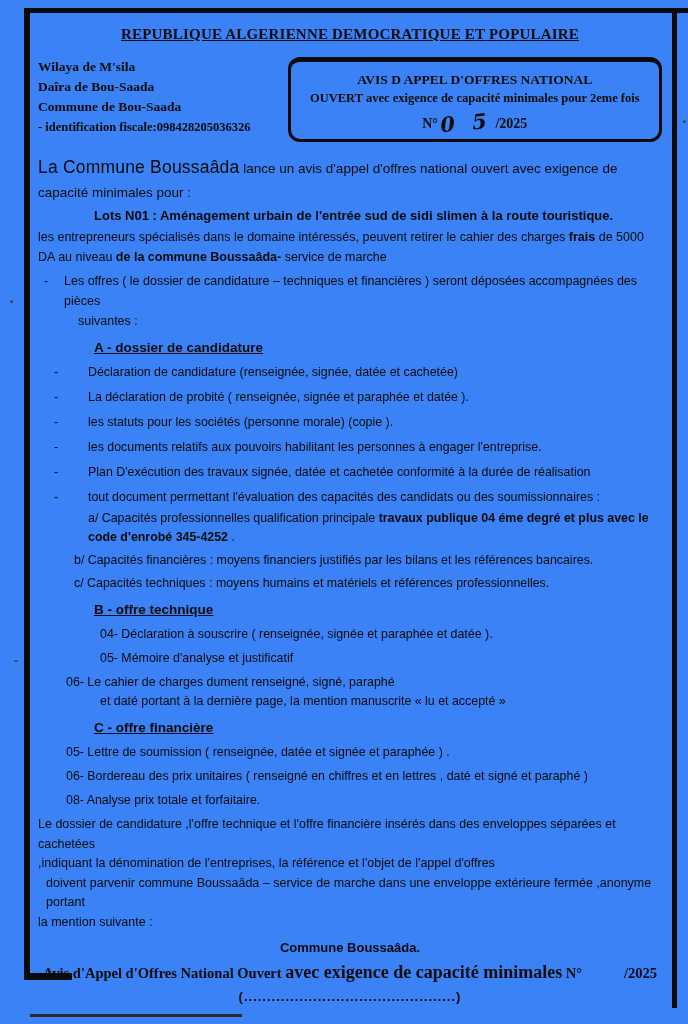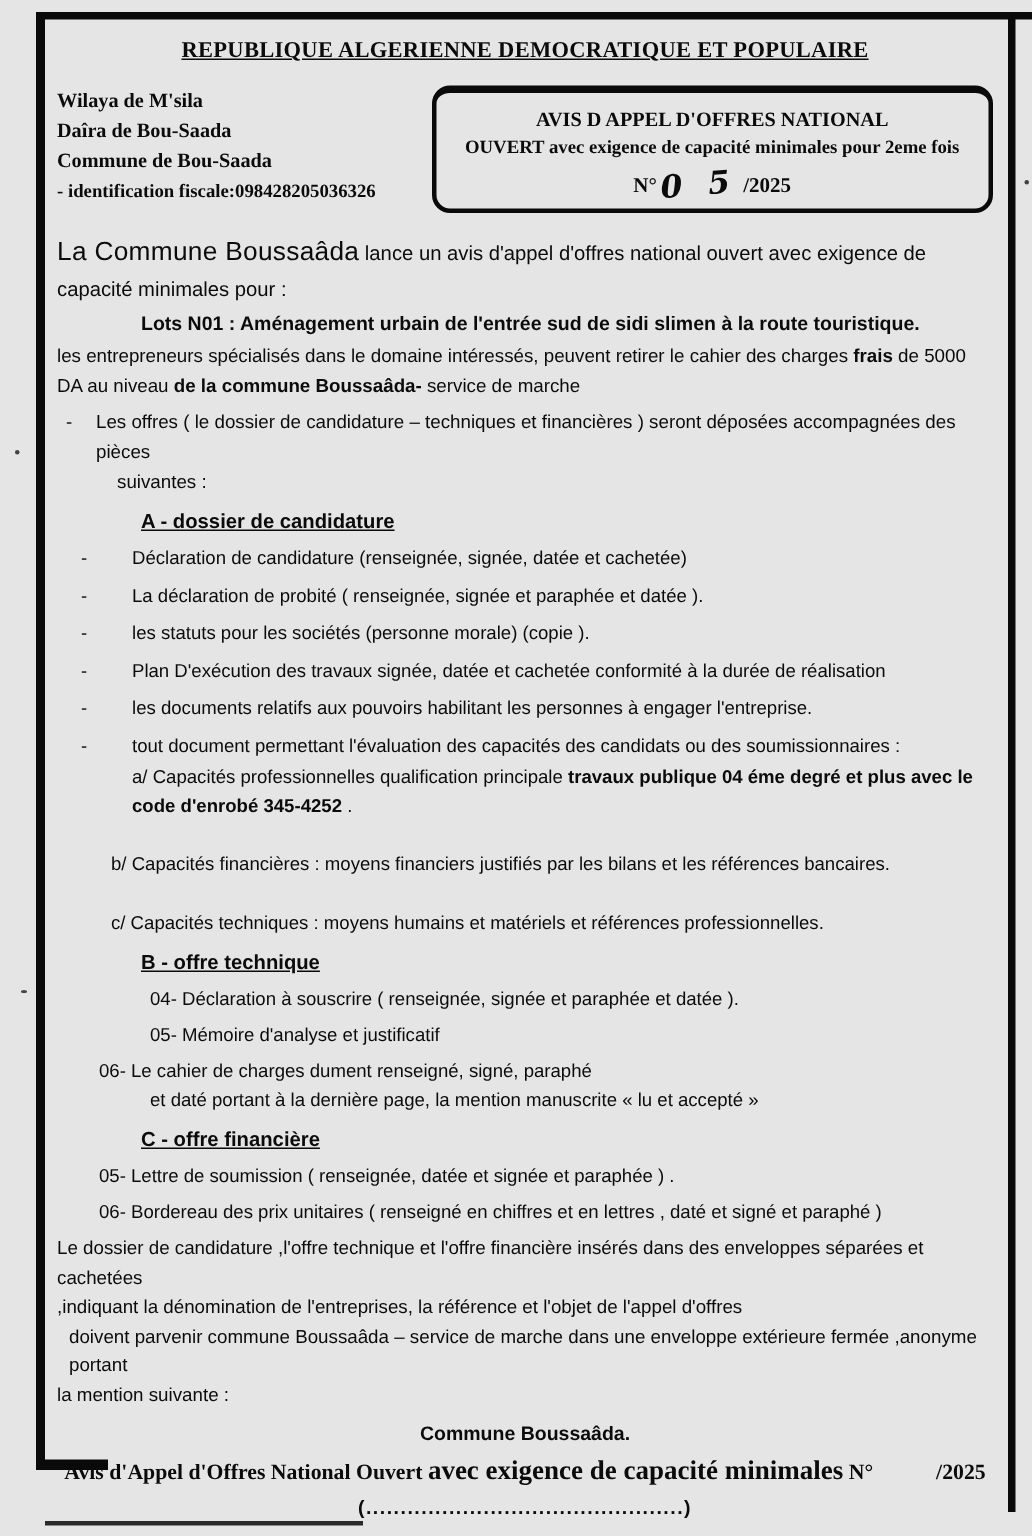--- a/index.html
+++ b/index.html
@@ -1,20 +1,20 @@
 <!DOCTYPE html>
 <html><head>
 <meta charset="utf-8">
 <style>
   * { box-sizing: border-box; margin: 0; padding: 0; }
   html, body { background: #ffffff; }
   .page {
     position: relative;
     width: 688px; height: 1024px;
-    background: #e5e5e5;
+    background: #3b82f6;
     color: #0b0b0b;
     font-family: "Liberation Sans", sans-serif;
     overflow: hidden;
   }
   
   .frame-top    { position:absolute; left:24px; top:8px;  width:664px; height:5px; background:#0a0a0a; }
   .frame-left   { position:absolute; left:24px; top:8px;  width:6px;  height:972px; background:#0a0a0a; }
   .frame-foot   { position:absolute; left:24px; top:973px; width:48px; height:7px;  background:#0a0a0a; }
   .frame-right  { position:absolute; left:672px; top:8px; width:5px;  height:1000px; background:#0a0a0a; }
   .bottom-line  { position:absolute; left:30px; top:1014px; width:212px; height:3px; background:#2a2a2a; }
@@ -63,21 +63,21 @@
   .ditem .cont { display:block; padding-left:14px; }
 
   .sec-head {
     margin:9px 0 8px 56px;
     font-weight:bold; font-size:13.5px;
     text-decoration:underline;
   }
   .a-item { position:relative; padding-left:50px; font-size:12.4px; line-height:19px; margin-top:6px; }
   .a-item::before { content:"-"; position:absolute; left:16px; }
   .sub-a { padding-left:50px; font-size:12.4px; line-height:19px; margin-top:2px; }
-  .sub-bc { padding-left:36px; font-size:12.4px; line-height:19px; margin-top:20px; }
+  .sub-bc { padding-left:36px; font-size:12.4px; line-height:19px; margin-top:4px; }
   .b { font-weight:bold; }
 
   .num-item-deep { padding-left:62px; font-size:12.4px; line-height:19px; margin-top:5px; }
   .num-item { padding-left:28px; font-size:12.4px; line-height:19px; margin-top:5px; }
   .num-item .cont { display:block; padding-left:34px; }
 
   .closing { font-size:12.5px; line-height:19.5px; margin-top:5px; }
   .closing .ind { padding-left:8px; }
 
   .env { text-align:center; font-weight:bold; }
@@ -134,22 +134,22 @@
     <div class="ditem">
       <span>Les offres ( le dossier de candidature – techniques et financières ) seront déposées accompagnées des pièces</span>
       <span class="cont">suivantes :</span>
     </div>
 
     <div class="sec-head">A - dossier de candidature</div>
 
     <div class="a-item">Déclaration de candidature (renseignée, signée, datée et cachetée)</div>
     <div class="a-item">La déclaration de probité ( renseignée, signée et paraphée et datée ).</div>
     <div class="a-item">les statuts pour les sociétés (personne morale) (copie ).</div>
+    <div class="a-item">les documents relatifs aux pouvoirs habilitant  les personnes à engager l'entreprise.</div>
     <div class="a-item">Plan D'exécution des travaux signée, datée et cachetée conformité à la durée de réalisation</div>
-    <div class="a-item">les documents relatifs aux pouvoirs habilitant  les personnes à engager l'entreprise.</div>
     <div class="a-item">tout document permettant l'évaluation des capacités des candidats ou des soumissionnaires  :</div>
 
     <div class="sub-a">
       <span>a/ Capacités professionnelles qualification principale </span><span class="b">travaux publique  04 éme  degré et plus avec le code d'enrobé 345-4252</span><span> .</span>
     </div>
     <div class="sub-bc">b/ Capacités financières : moyens financiers justifiés par  les bilans et les références bancaires.</div>
     <div class="sub-bc">c/ Capacités techniques : moyens humains et matériels et références professionnelles.</div>
 
     <div class="sec-head">B -  offre technique</div>
 
@@ -157,20 +157,21 @@
     <div class="num-item-deep">05- Mémoire d'analyse et justificatif</div>
     <div class="num-item">
       <span>06- Le cahier de charges dument renseigné, signé, paraphé</span>
       <span class="cont">et daté portant à la dernière page, la mention manuscrite «  lu et accepté »</span>
     </div>
 
     <div class="sec-head">C - offre financière</div>
 
     <div class="num-item">05- Lettre de soumission ( renseignée, datée et signée et paraphée ) .</div>
     <div class="num-item">06- Bordereau des prix unitaires ( renseigné en chiffres et en lettres , daté et signé et paraphé )</div>
+    <div class="num-item">08- Analyse prix totale et forfaitaire.</div>
 
     <div class="closing">
       <div>Le dossier de candidature ,l'offre technique et l'offre financière insérés dans des enveloppes séparées et cachetées</div>
       <div>,indiquant  la dénomination de l'entreprises, la référence et l'objet de l'appel d'offres</div>
       <div class="ind">doivent parvenir commune Boussaâda – service de marche dans une enveloppe extérieure fermée ,anonyme portant</div>
       <div>la mention suivante :</div>
     </div>
 
     <div class="env">
       <div class="env-commune">Commune Boussaâda.</div>

